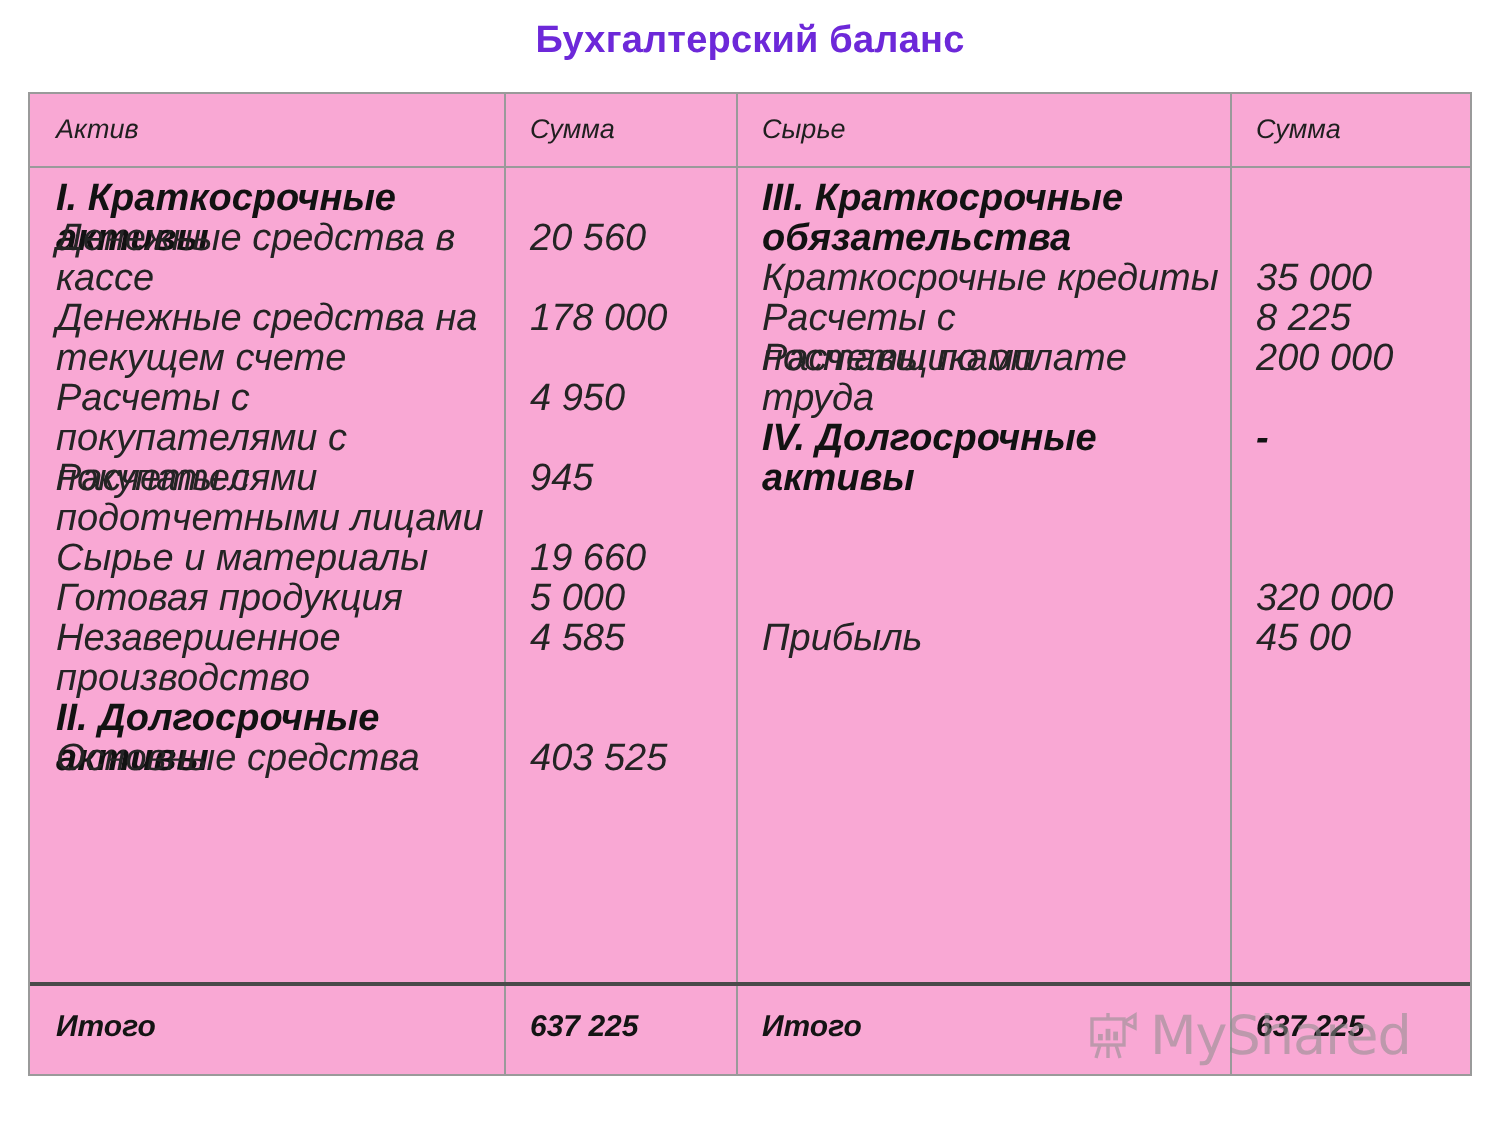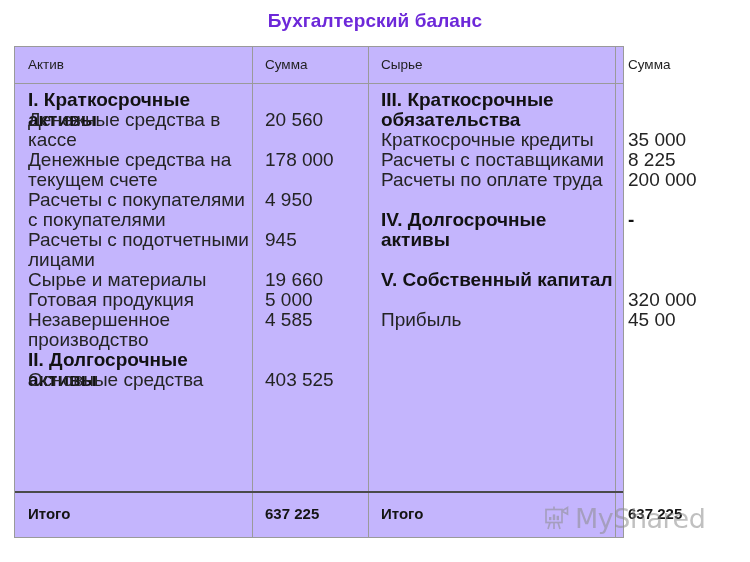--- a/index.html
+++ b/index.html
@@ -28,25 +28,26 @@
     font-weight: bold;
     letter-spacing: 0.1px;
     color: #6d28d9;
   }
 
   
   .balance-table {
     position: absolute;
     left: 14px;
     top: 46px;
-    width: 610px;
+    width: 722px;
     height: 492px;
     border: 1px solid #9a9a9a;
     box-sizing: border-box;
-    background: #c4b5fd;
+    background: #f9a8d4;
+    font-style: italic;
   }
 
   
   .vrule {
     position: absolute;
     top: 0;
     bottom: 0;
     width: 1px;
     background: #9a9a9a;
   }
@@ -196,21 +197,20 @@
         <div class="line" style="top: 206px;">5 000</div>
         <div class="line" style="top: 226px;">4 585</div>
         <div class="line" style="top: 286px;">403 525</div>
       </div>
     <div class="col-pane liab-label" id="liab-labels">
         <div class="line wrap bold" style="top: 6px;">III. Краткосрочные обязательства</div>
         <div class="line wrap" style="top: 46px;">Краткосрочные кредиты</div>
         <div class="line wrap" style="top: 66px;">Расчеты с поставщиками</div>
         <div class="line wrap" style="top: 86px;">Расчеты по оплате труда</div>
         <div class="line wrap bold" style="top: 126px;">IV. Долгосрочные активы</div>
-        <div class="line wrap bold" style="top: 186px;">V. Собственный капитал</div>
         <div class="line wrap" style="top: 226px;">Прибыль</div>
       </div>
     <div class="col-pane liab-sum" id="liab-sums">
         <div class="line" style="top: 46px;">35 000</div>
         <div class="line" style="top: 66px;">8 225</div>
         <div class="line" style="top: 86px;">200 000</div>
         <div class="line bold" style="top: 126px;">-</div>
         <div class="line" style="top: 206px;">320 000</div>
         <div class="line" style="top: 226px;">45 00</div>
       </div>

